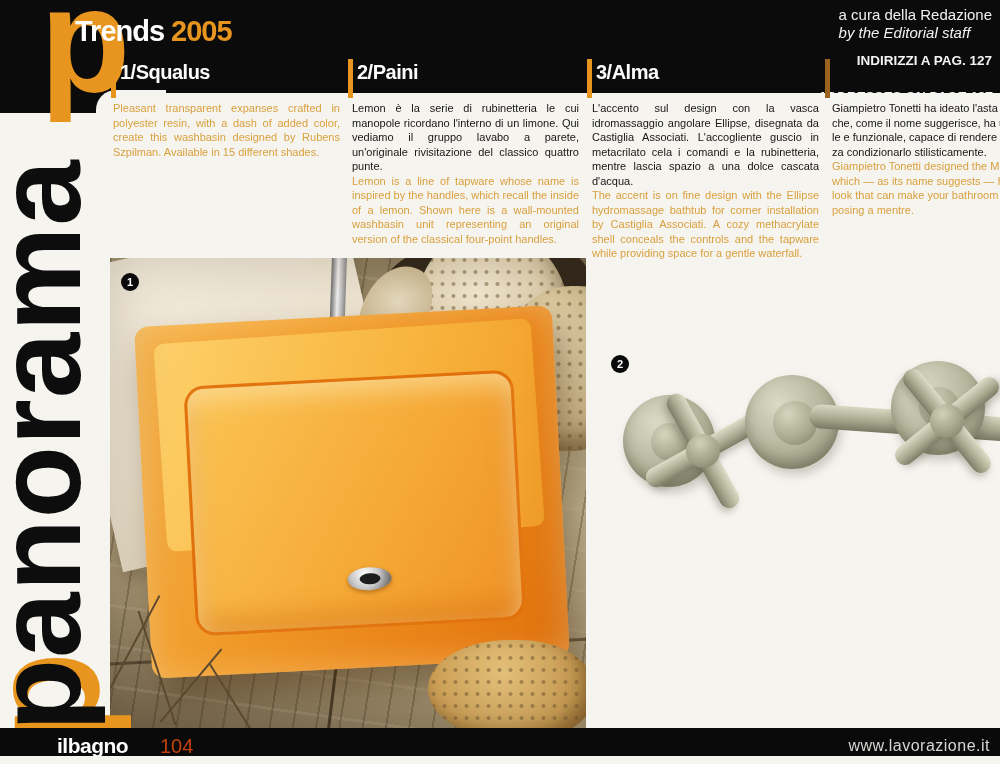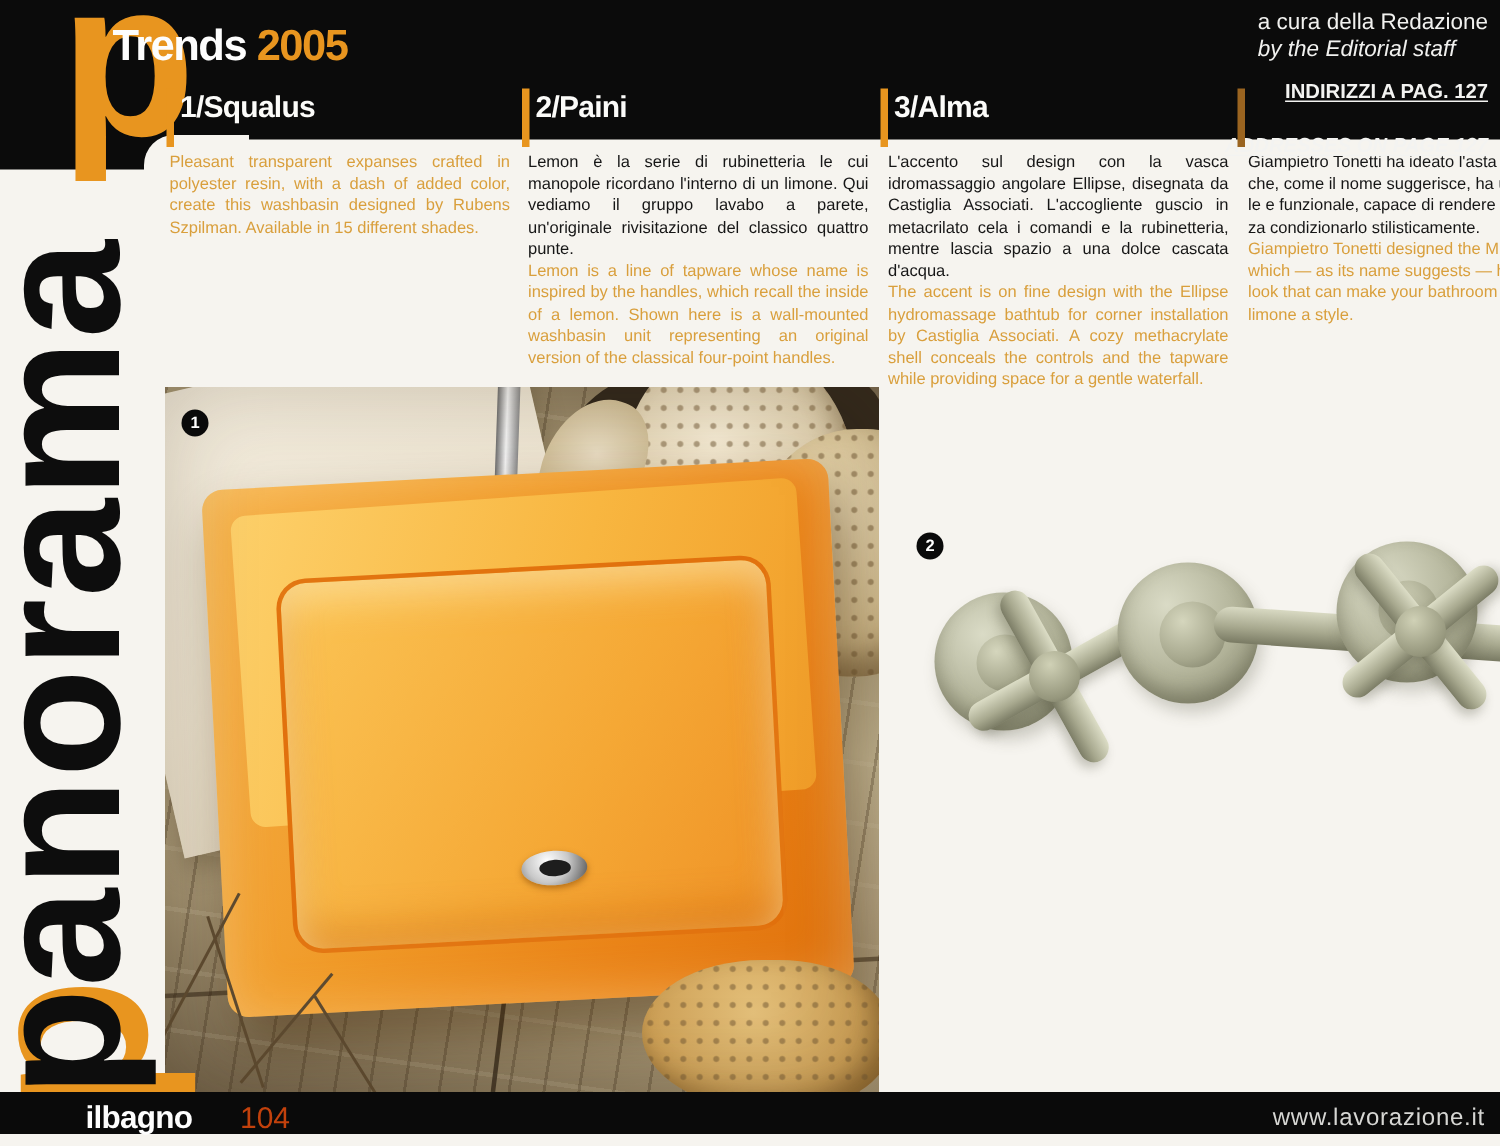--- a/index.html
+++ b/index.html
@@ -14,21 +14,21 @@
   .logo-p-top{position:absolute;left:40px;top:-34px;font-size:148px;font-weight:800;
               color:#E8951F;z-index:2;line-height:1;letter-spacing:-4px;}
   .masthead-title{position:absolute;left:75px;top:15px;z-index:3;font-size:29px;font-weight:bold;
                   color:#fdfdfd;letter-spacing:-1px;white-space:nowrap;}
   .masthead-title .year{color:#E8951F;margin-left:7px;}
   .credits{position:absolute;right:8px;top:6px;text-align:left;color:#f1f1ef;font-size:15px;
            line-height:18px;z-index:3;}
   .credits .en{font-style:italic;}
   .addresses{position:absolute;right:8px;top:53px;text-align:right;color:#f3f3f1;font-size:13.5px;
              font-weight:600;line-height:15px;z-index:3;}
-  .addresses div{text-decoration:underline;text-underline-offset:2px;}
+  .addresses div{text-underline-offset:2px;}
   .addresses .en{font-style:italic;margin-top:21px;}
 
   
   .accent-bar{position:absolute;top:59px;width:5px;height:39px;background:#E8951F;z-index:4;}
   .accent-bar.b1{left:111px;} .accent-bar.b2{left:348px;} .accent-bar.b3{left:587px;}
   .accent-bar.b4{left:825px;background:#9a6420;}
   .col-header{position:absolute;top:61px;font-size:20px;font-weight:bold;color:#fbfbf9;
               z-index:4;letter-spacing:-0.5px;}
   .col-header.h1{left:120px;} .col-header.h2{left:357px;} .col-header.h3{left:596px;}
 
@@ -197,21 +197,21 @@
     <p class="en">Lemon is a line of tapware whose name is inspired by the handles, which recall the inside of a lemon. Shown here is a wall-mounted washbasin unit representing an original version of the classical four-point handles.</p>
   </div>
   <div class="text-col c4">
     <div class="ln it">Giampietro Tonetti ha ideato l'asta doccia</div>
     <div class="ln it">che, come il nome suggerisce, ha una line</div>
     <div class="ln it">le e funzionale, capace di rendere elegante i</div>
     <div class="ln it">za condizionarlo stilisticamente.</div>
     <div class="ln en">Giampietro Tonetti designed the Minimalist</div>
     <div class="ln en">which — as its name suggests — has a simpl</div>
     <div class="ln en">look that can make your bathroom elegant</div>
-    <div class="ln en">limone a style.</div>
+    <div class="ln en">posing a mentre.</div>
   </div>
 
   <div class="photo1">
     <div class="grain"></div>
     <div class="plank"></div>
     <div class="crack"></div>
     <div class="tiles"></div>
     <div class="chrome-pipe"></div>
     <div class="chrome-stub s1"></div>
     <div class="chrome-stub s2"></div>

